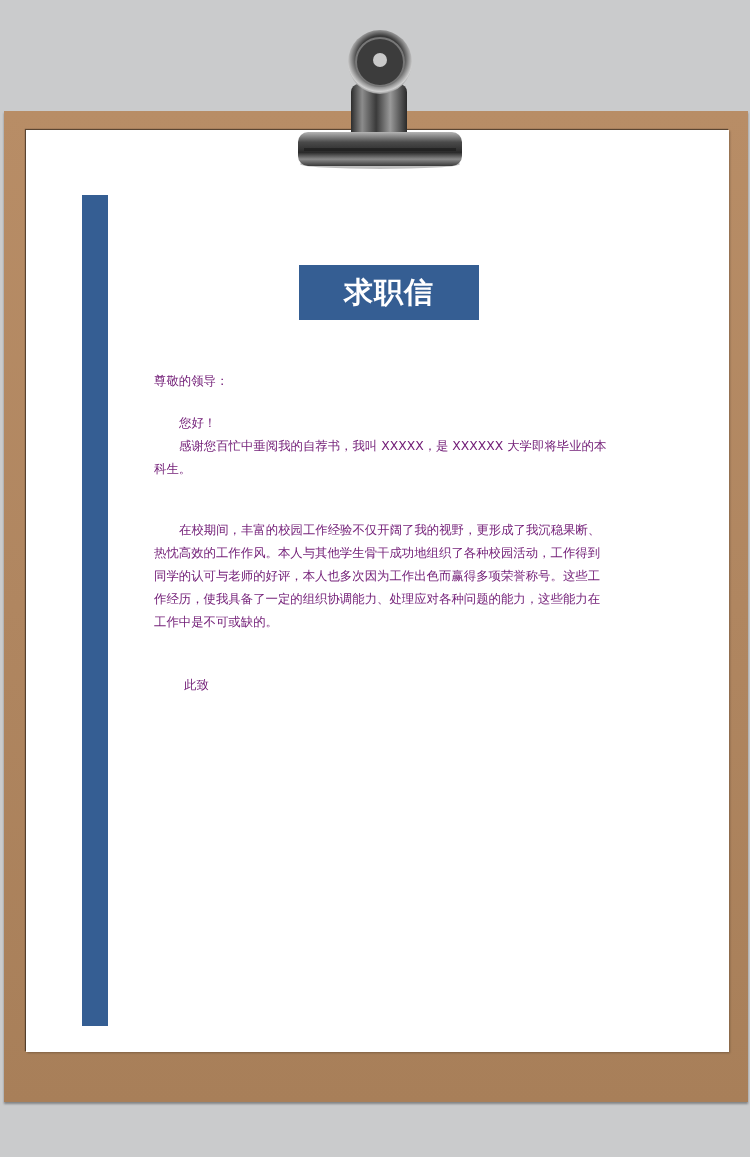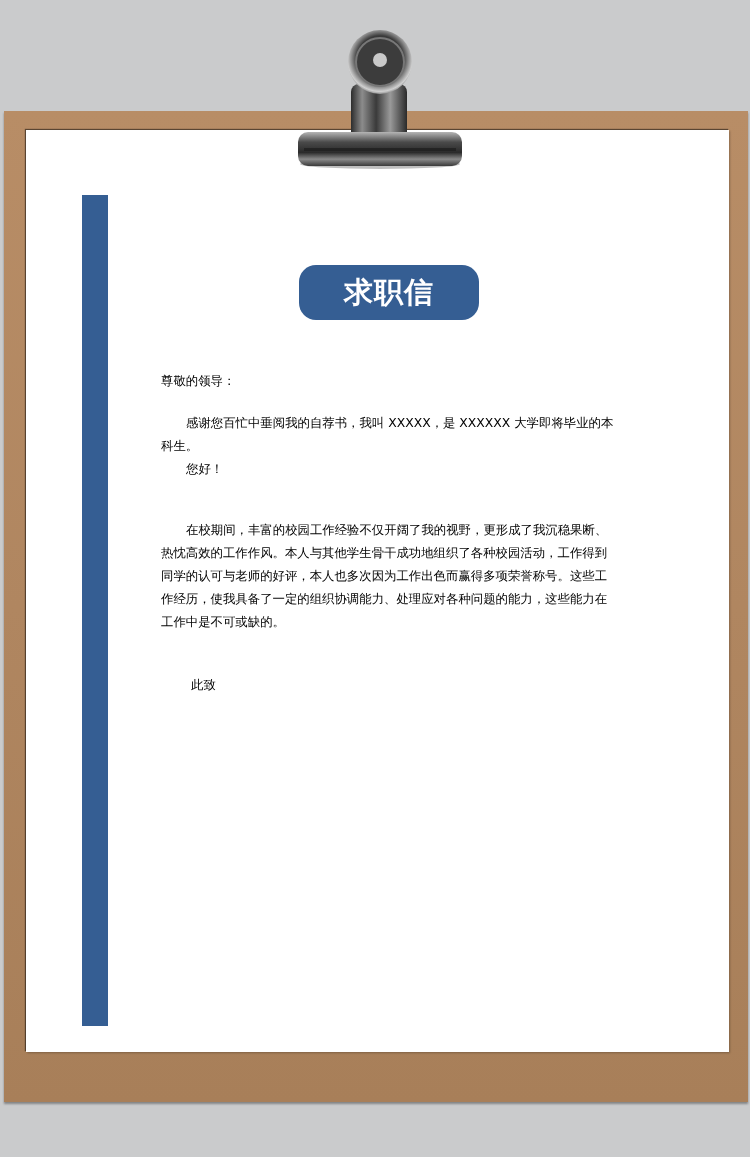--- a/index.html
+++ b/index.html
@@ -19,25 +19,25 @@
     box-shadow:-1px -1px 1px rgba(0,0,0,0.5), 1px 1px 2px rgba(0,0,0,0.25);
   }
   .side-bar {
     position:absolute; left:82px; top:195px; width:26px; height:831px;
     background:#355e93;
   }
   .title-box {
     position:absolute; left:299px; top:265px; width:180px; height:55px;
     background:#355e93; color:#ffffff;
     display:flex; align-items:center; justify-content:center;
-    font-size:29px; font-weight:bold; letter-spacing:1px;border-radius:17px;
+    font-size:29px; font-weight:bold; letter-spacing:1px;
   }
   .letter {
-    position:absolute; left:161px; top:369px; width:458px;
-    font-size:12.4px; line-height:23px; color:#000000;
+    position:absolute; left:154px; top:369px; width:458px;
+    font-size:12.4px; line-height:23px; color:#701a75;
   }
   .letter p { margin:0; }
   .indent { text-indent:25px; }
   .gap { height:19px; }
   .gap-sm { height:21px; }
   .closing-1 { padding-left:30px; }
   .right { text-align:right; }
   .clip { position:absolute; left:296px; top:24px; width:168px; height:146px; }
 </style>
 </head>
@@ -49,22 +49,22 @@
 
 <div class="side-bar"></div>
 
 <div class="title-box">
   <span>求职信</span>
 </div>
 
 <div class="letter">
   <p>尊敬的领导：</p>
   <div class="gap"></div>
+  <p class="indent">您好！</p>
   <p class="indent">感谢您百忙中垂阅我的自荐书，我叫 XXXXX，是 XXXXXX 大学即将毕业的本科生。</p>
-  <p class="indent">您好！</p>
   <div class="gap"></div>
   <div class="gap"></div>
   <p class="indent">在校期间，丰富的校园工作经验不仅开阔了我的视野，更形成了我沉稳果断、热忱高效的工作作风。本人与其他学生骨干成功地组织了各种校园活动，工作得到同学的认可与老师的好评，本人也多次因为工作出色而赢得多项荣誉称号。这些工作经历，使我具备了一定的组织协调能力、处理应对各种问题的能力，这些能力在工作中是不可或缺的。</p>
   <div class="gap"></div>
   <div class="gap-sm"></div>
   <p class="closing-1">此致</p>
 </div>
 
 <svg class="clip" viewBox="0 0 168 146" xmlns="http://www.w3.org/2000/svg">
   <defs>

